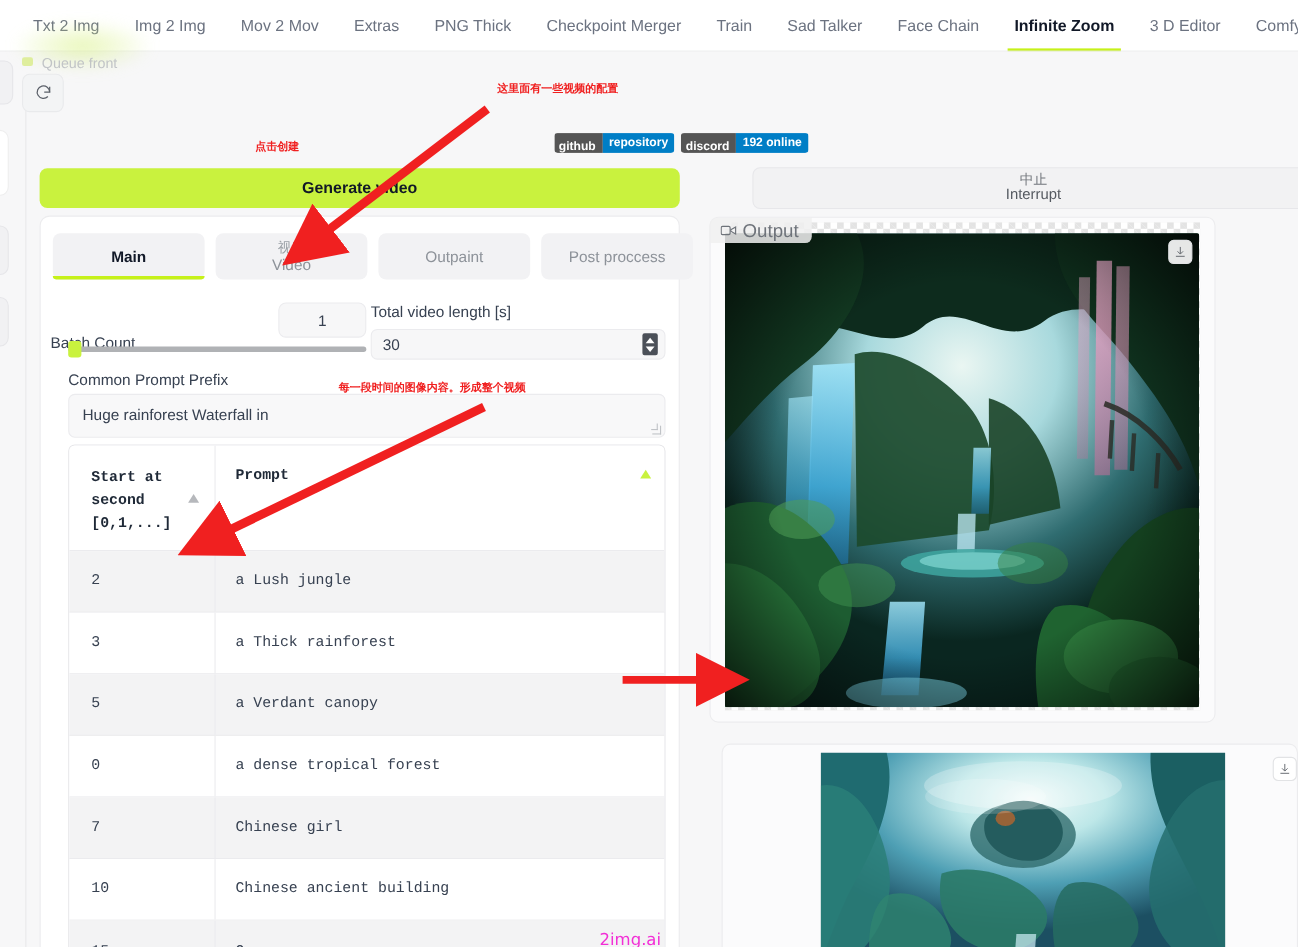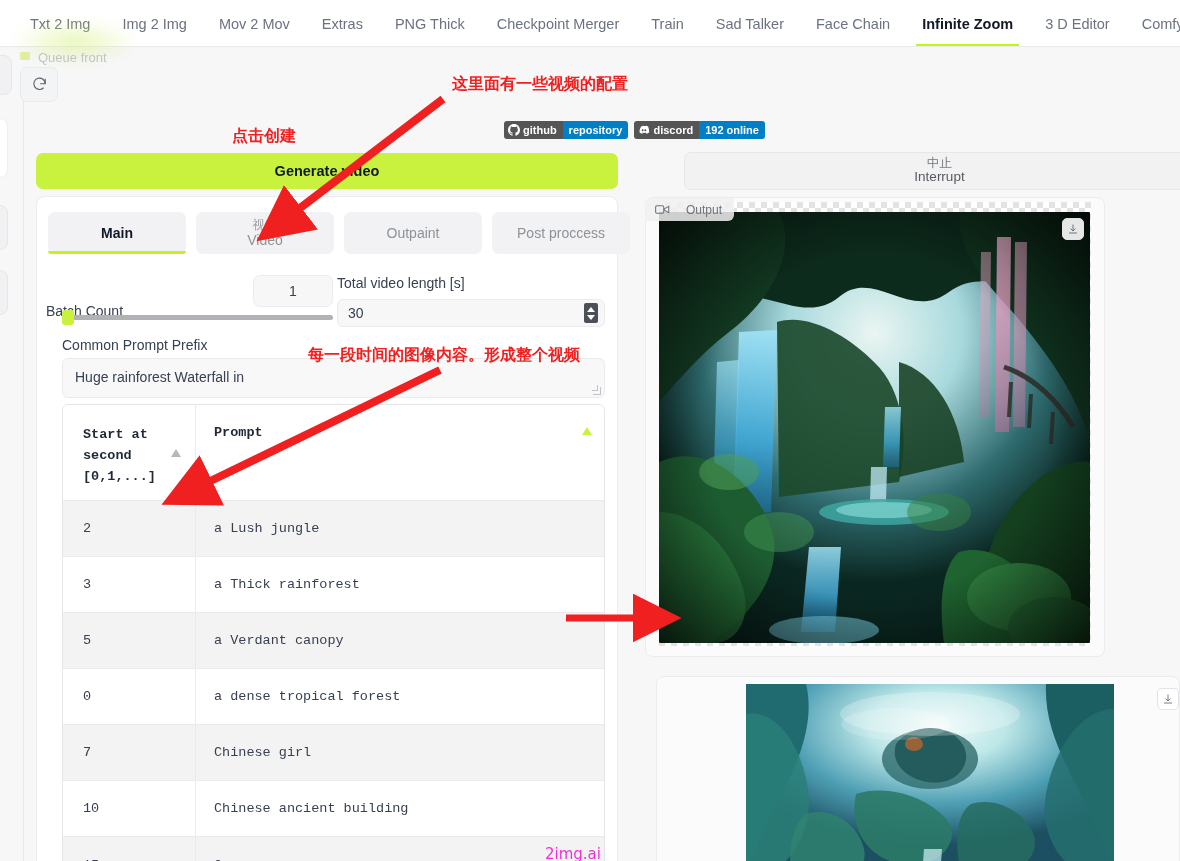--- a/index.html
+++ b/index.html
@@ -84,21 +84,21 @@
     position:absolute; left:10px; top:18px; width:130px; height:48px;
     background: radial-gradient(ellipse at center, rgba(214,240,128,.55), rgba(255,255,255,0) 70%);
     filter: blur(6px);
     pointer-events:none;
   }
 
   
   .badges { position: absolute; left: 504px; top: 121px; display: flex; gap: 6px; }
   .badge { display: flex; height: 18px; border-radius: 3px; overflow: hidden;
            font-size: 11px; font-weight: bold; line-height: 18px; }
-  .badge .b-left { background: #555555; color: #fff; padding: 0 6px 0 4px; display:flex; align-items:center; gap:3px;}
+  .badge .b-left { background: #555555; color: #fff; padding: 0 6px 0 4px; display:flex; align-items:center; gap:3px;flex-direction:column;}
   .badge .b-right { background: #007ec6; color: #fff; padding: 0 6px; }
   .badge .b-left svg { width: 12px; height: 12px; fill: #fff; }
 
   
   .generate-btn {
     position: absolute; left: 36px; top: 153px; width: 582px; height: 36px;
     background: #c9f23e; border: none; border-radius: 7px;
     font-size: 14.5px; font-weight: bold; color: #111827;
     display:flex; align-items:center; justify-content:center;
     cursor:pointer;
@@ -234,21 +234,21 @@
     background-position: 0 0, 6px 6px;
     background-color:#fff;
   }
   .out-img {
     position:absolute; left: 659px; top: 212px; width: 431px; height: 431px;
     border-radius:2px; overflow:hidden;
   }
   .out-label {
     position:absolute; left: 645px; top: 198px; height: 23px;
     background: rgba(240,240,240,.86); color:#6e737a;
-    font-size: 12px; display:flex; align-items:center; gap:16px;
+    font-size: 17px; display:flex; align-items:center; gap:5px;
     padding: 0 12px 0 10px; border-radius: 7px 0 6px 0;
     z-index: 5;
   }
   .out-label svg { width:15px; height:13px; }
   .dl-btn {
     position:absolute; right: 6px; top: 6px; width: 22px; height: 22px;
     background: rgba(255,255,255,.9); border:1px solid #e2e3e5; border-radius:5px;
     display:flex; align-items:center; justify-content:center; z-index: 6; cursor:pointer;
   }
   .dl-btn svg { width:12px; height:12px; stroke:#4b5058; fill:none; stroke-width:1.5; }
@@ -263,21 +263,21 @@
   }
   .dl-btn2 {
     position:absolute; left: 1157px; top: 688px; width: 22px; height: 22px;
     background: rgba(255,255,255,.9); border:1px solid #e2e3e5; border-radius:5px;
     display:flex; align-items:center; justify-content:center; z-index: 6; cursor:pointer;
   }
   .dl-btn2 svg { width:12px; height:12px; stroke:#4b5058; fill:none; stroke-width:1.5; }
 
   
   .anno {
-    position:absolute; color:#f02020; font-size:16px; font-weight:bold;
+    position:absolute; color:#f02020; font-size:10px; font-weight:bold;
     font-family: "DejaVu Sans", sans-serif;
     white-space: nowrap; pointer-events:none;
   }
   .anno-1 { left: 452px; top: 74px; }
   .anno-2 { left: 232px; top: 126px; }
   .anno-3 { left: 308px; top: 345px; }
   .watermark {
     position:absolute; left: 545px; top: 845px;
     color:#f22fd6; font-size: 15px;
     font-family: "DejaVu Sans", sans-serif;

